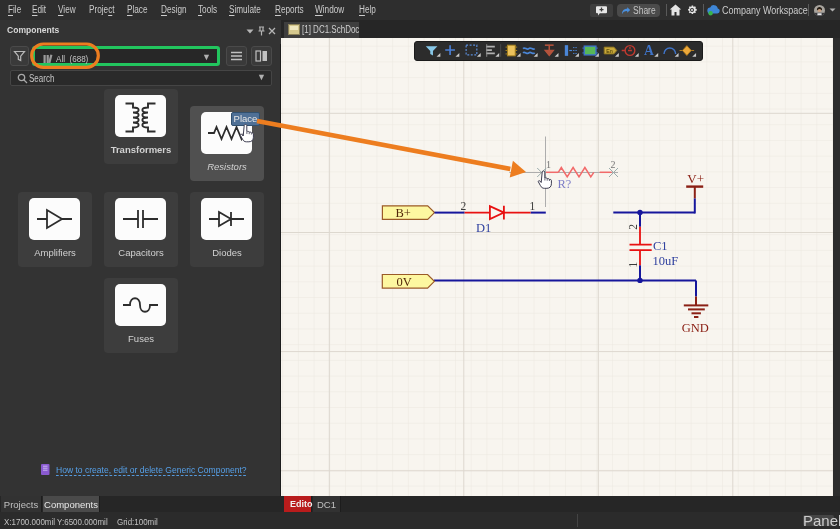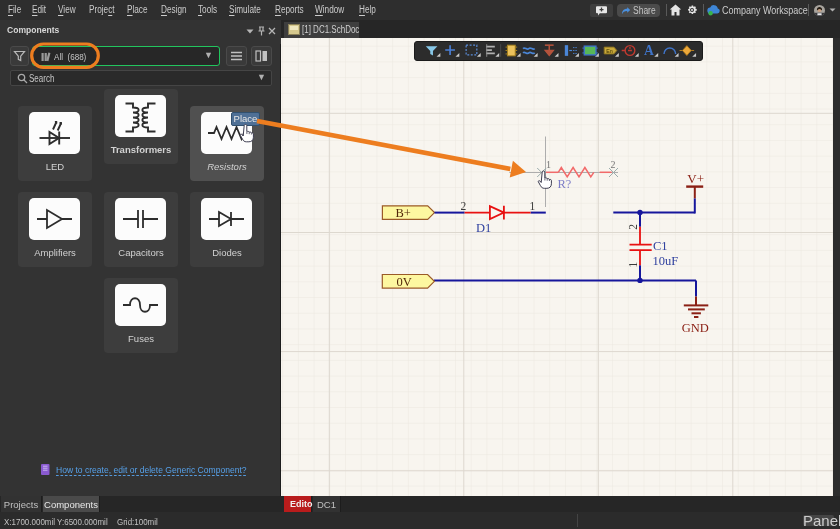--- a/index.html
+++ b/index.html
@@ -12,21 +12,21 @@
   font-size:10px;}
 #menubar .mi{position:absolute;top:3.5px;transform:scaleX(0.82);transform-origin:0 0;white-space:nowrap;}
 #menubar u{text-decoration:underline;text-underline-offset:2px;}
 
 .sep{position:absolute;top:4px;width:1px;height:12px;background:#5a5a5a;}
 
 #panel{left:0;top:20px;width:281px;height:476px;background:#333333;border-right:1px solid #1d1d1d;}
 #panel-header{left:0;top:0;width:281px;height:24px;background:#333333;}
 #panel-header .title{position:absolute;left:6.5px;top:4px;font-size:9.5px;font-weight:bold;color:#d8d8d8;transform:scaleX(0.9);transform-origin:0 0;}
 .tbtn{position:absolute;top:26px;height:20px;background:#3a3a3a;border:1px solid #4a4a4a;border-radius:3px;}
-#dropdown{left:32px;top:26px;width:188px;height:20px;background:#272727;border:1px solid #22c55e;
+#dropdown{left:32px;top:26px;width:188px;height:20px;background:#272727;border:3px solid #22c55e;
   border-radius:3px;color:#c5c5c5;font-size:9.5px;}
 #searchbox{left:10px;top:50px;width:262px;height:16px;background:#2a2a2a;border:1px solid #454545;
   border-radius:2px;color:#c5c5c5;font-size:10px;}
 
 .tile{position:absolute;width:74px;height:75px;background:#3d3d3d;border-radius:4px;}
 .tile .wbox{position:absolute;left:11px;top:6px;width:51px;height:42px;background:#fcfcfc;border-radius:5px;}
 .tile .lbl{position:absolute;left:0;top:56px;width:74px;text-align:center;font-size:9.5px;color:#d2d2d2;line-height:10.5px;}
 #tile-res{background:#505050;}
 
 #genlink{left:56px;top:443.5px;font-size:9.5px;color:#56a0e8;text-decoration:underline;text-decoration-style:dashed;text-underline-offset:2px;
@@ -157,32 +157,20 @@
   </div>
   <div id="searchbox" class="abs">
     <svg width="11" height="11" viewBox="0 0 11 11" style="position:absolute;left:6px;top:2px">
         <circle cx="4.5" cy="4.5" r="3.2" fill="none" stroke="#a8a8a8" stroke-width="1.3"></circle>
         <path d="M7 7l3 3" stroke="#a8a8a8" stroke-width="1.3"></path>
       </svg>
     <span style="position:absolute;left:18px;top:1.5px;transform:scaleX(0.8);transform-origin:0 0;">Search</span>
     <span style="position:absolute;right:5px;top:1px;color:#b0b0b0;font-size:9px;">▼</span>
   </div>
 
-  <div class="tile" style="left:18px;top:86px;">
-    <div class="wbox"><svg width="51" height="42" viewBox="0 0 51 42">
-      <g stroke="#2d2d2d" stroke-width="1.9" fill="none">
-        <path d="M10.5 26h30.5"></path>
-        <path d="M20.5 20v12l9.5-6z"></path>
-        <path d="M30.2 19.5v13"></path>
-        <path d="M24 17.5l3.2-7M28.7 18.5l3.2-7"></path>
-        <path d="M25.9 10l1.4-.1.1 1.6M30.6 11l1.4-.1.1 1.6"></path>
-      </g>
-        </svg></div>
-    <div class="lbl">LED</div>
-  </div>
   <div class="tile" style="left:104px;top:69px;font-weight:bold;">
     <div class="wbox"><svg width="51" height="42" viewBox="0 0 51 42">
       <g stroke="#2d2d2d" stroke-width="1.9" fill="none">
         <path d="M10.5 8.5H18V12.5c7.5 0 7.5 5 0 5c7.5 0 7.5 5 0 5c7.5 0 7.5 5 0 5c7.5 0 7.5 5 0 5V36.5H10.5"></path>
         <path d="M40.5 8.5H33V12.5c-7.5 0-7.5 5 0 5c-7.5 0-7.5 5 0 5c-7.5 0-7.5 5 0 5c-7.5 0-7.5 5 0 5V36.5H40.5"></path>
       </g>
         </svg></div>
     <div class="lbl">Transformers</div>
   </div>
   <div class="tile" id="tile-res" style="left:190px;top:86px;font-style:italic;">

